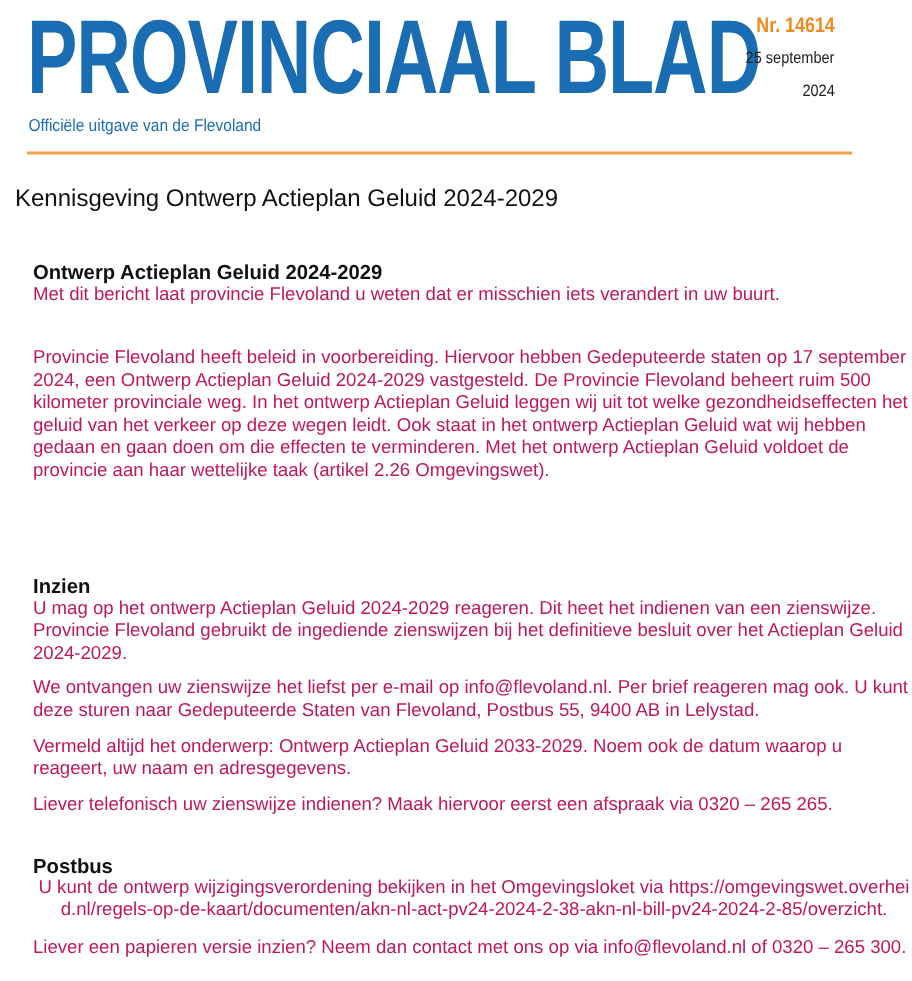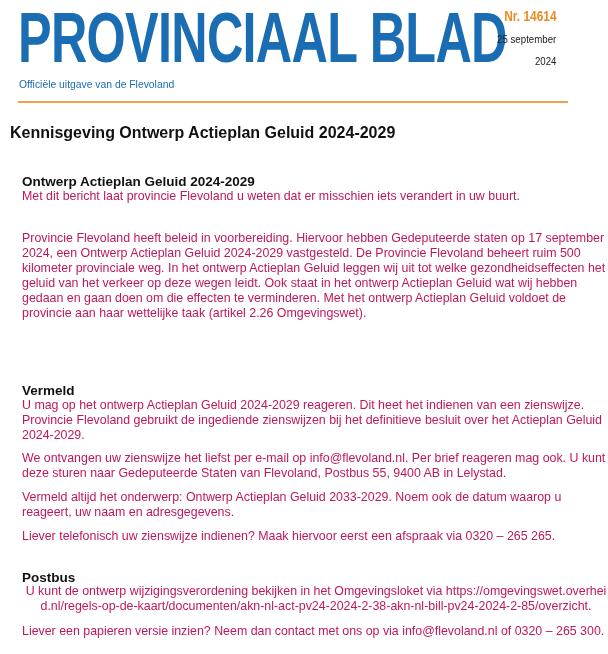--- a/index.html
+++ b/index.html
@@ -21,21 +21,21 @@
     .issue {
       position: absolute; right: 12px; top: 8px;
       font-size: 14px; font-weight: bold; color: #f08a1c; text-align: right;
       transform: scaleX(0.85); transform-origin: right top; white-space: nowrap;
     }
     .date1 { position: absolute; right: 12px; top: 33px; font-size: 11px; color: #222; transform: scaleX(0.88); transform-origin: right top; white-space: nowrap; }
     .date2 { position: absolute; right: 12px; top: 55px; font-size: 11px; color: #222; transform: scaleX(0.88); transform-origin: right top; white-space: nowrap; }
     .rule { position: absolute; left: 10px; right: 0; top: 101px; height: 2px; background: #f5a04a; }
 
     .content { position: absolute; left: 10px; top: 124px; width: 590px; }
-    h1 { margin: 0; font-size: 16px; font-weight: bold; color: #111; position: absolute; top: 0; left: 0; white-space: nowrap; }
+    h1 { margin: 0; font-size: 16px; font-weight: normal; color: #111; position: absolute; top: 0; left: 0; white-space: nowrap; }
     h2 { margin: 12px; font-size: 13.5px; font-weight: bold; color: #111; position: absolute; left: 0; white-space: nowrap; }
     p { margin: 0; font-size: 12.4px; line-height: 15px; color: #be185d; position: absolute; left: 12px; width: 588px; }
   </style>
 </head>
 <body>
 
 <div class="masthead">
   <div class="title">PROVINCIAAL BLAD</div>
   <div class="subtitle">Officiële uitgave van de Flevoland</div>
   <div class="issue">Nr. 14614</div>
@@ -43,21 +43,21 @@
   <div class="date2">2024</div>
   <div class="rule"></div>
 </div>
 
 <div class="content">
   <h1>Kennisgeving Ontwerp Actieplan Geluid 2024-2029</h1>
   <h2 style="top:38px">Ontwerp Actieplan Geluid 2024-2029</h2>
   <p style="top:65px">Met dit bericht laat provincie Flevoland u weten dat er misschien iets verandert in uw buurt.</p>
   <p style="top:107px">Provincie Flevoland heeft beleid in voorbereiding. Hiervoor hebben Gedeputeerde staten op 17 september 2024, een Ontwerp Actieplan Geluid 2024-2029 vastgesteld. De Provincie Flevoland beheert ruim 500 kilometer provinciale weg. In het ontwerp Actieplan Geluid leggen wij uit tot welke gezondheidseffecten het geluid van het verkeer op deze wegen leidt. Ook staat in het ontwerp Actieplan Geluid wat wij hebben gedaan en gaan doen om die effecten te verminderen. Met het ontwerp Actieplan Geluid voldoet de provincie aan haar wettelijke taak (artikel 2.26 Omgevingswet).</p>
 
-  <h2 style="top:247px">Vermeld</h2>
+  <h2 style="top:247px">Inzien</h2>
   <p style="top:274px">U mag op het ontwerp Actieplan Geluid 2024-2029 reageren. Dit heet het indienen van een zienswijze. Provincie Flevoland gebruikt de ingediende zienswijzen bij het definitieve besluit over het Actieplan Geluid 2024-2029.</p>
   <p style="top:327px">We ontvangen uw zienswijze het liefst per e-mail op info@flevoland.nl. Per brief reageren mag ook. U kunt deze sturen naar Gedeputeerde Staten van Flevoland, Postbus 55, 9400 AB in Lelystad.</p>
   <p style="top:366px">Vermeld altijd het onderwerp: Ontwerp Actieplan Geluid 2033-2029. Noem ook de datum waarop u reageert, uw naam en adresgegevens.</p>
   <p style="top:405px">Liever telefonisch uw zienswijze indienen? Maak hiervoor eerst een afspraak via 0320 – 265 265.</p>
 
   <h2 style="top:434px">Postbus</h2>
   <p style="top:460px; word-break: break-all; text-align: center;">U kunt de ontwerp wijzigingsverordening bekijken in het Omgevingsloket via https://omgevingswet.overheid.nl/regels-op-de-kaart/documenten/akn-nl-act-pv24-2024-2-38-akn-nl-bill-pv24-2024-2-85/overzicht.</p>
   <p style="top:500px">Liever een papieren versie inzien? Neem dan contact met ons op via info@flevoland.nl of 0320 – 265 300.</p>
 </div>
 

